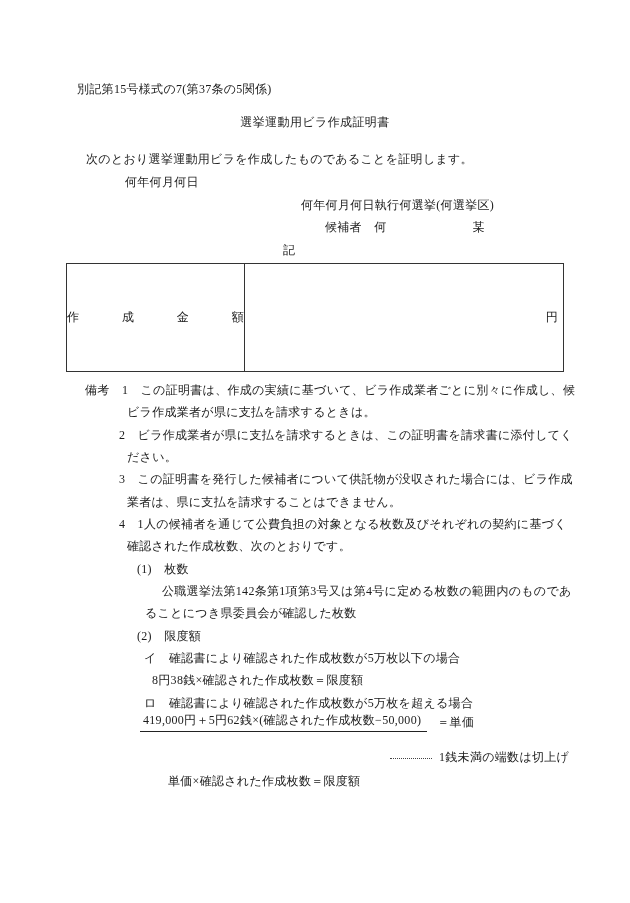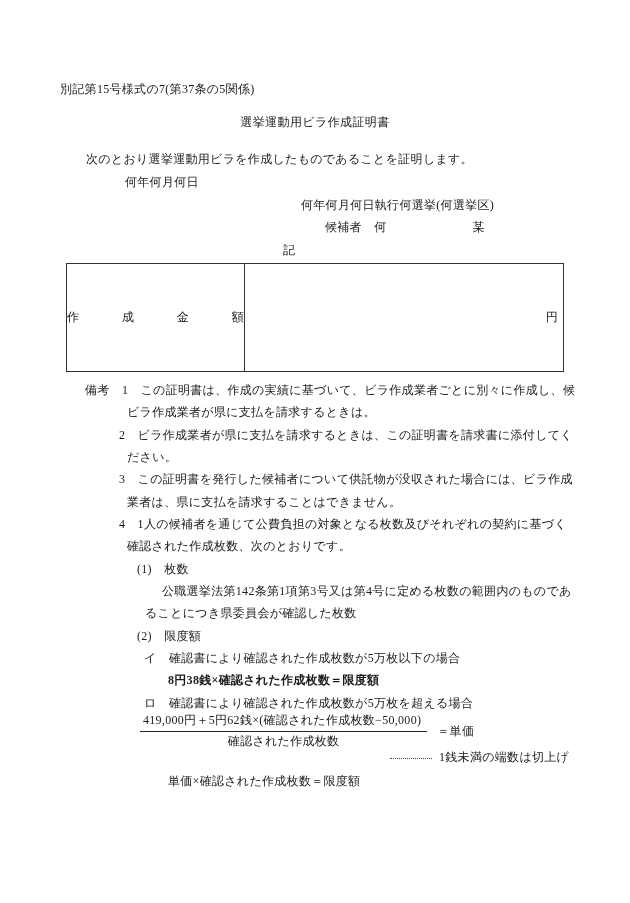--- a/index.html
+++ b/index.html
@@ -3,21 +3,21 @@
 <meta charset="utf-8">
 <style>
   html,body{margin:0;padding:0;background:#ffffff;}
   body{
     width:630px;height:903px;position:relative;overflow:hidden;
     font-family:"Liberation Serif","DejaVu Serif",serif;
     font-size:12px;letter-spacing:0.3px;color:#1b1b1b;
   }
   .abs{position:absolute;white-space:pre;}
   
-  #form-ref{left:60px;top:81px;}
+  #form-ref{left:77px;top:81px;}
   #doc-title{left:0;top:114px;width:630px;text-align:center;letter-spacing:0.4px;white-space:pre;position:absolute;}
   #intro{left:86px;top:151px;}
   #date-line{left:125px;top:174px;}
   #election-line{left:301px;top:197px;}
   #candidate-line{left:325px;top:219px;}
   #section-marker{left:283px;top:242px;}
   
   #vendor-table{
     position:absolute;left:66px;top:263px;width:498px;height:109px;
     border-collapse:collapse;table-layout:fixed;
@@ -69,28 +69,27 @@
     <div class="rline" style="top: 450px; left: 127px;">ださい。</div>
     <div class="rline" style="top: 472px; left: 119px;">3　この証明書を発行した候補者について供託物が没収された場合には、ビラ作成</div>
     <div class="rline" style="top: 495px; left: 127px;">業者は、県に支払を請求することはできません。</div>
     <div class="rline" style="top: 517px; left: 119px;">4　1人の候補者を通じて公費負担の対象となる枚数及びそれぞれの契約に基づく</div>
     <div class="rline" style="top: 539px; left: 127px;">確認された作成枚数、次のとおりです。</div>
     <div class="rline" style="top: 562px; left: 137px;">(1)　枚数</div>
     <div class="rline" style="top: 584px; left: 162px;">公職選挙法第142条第1項第3号又は第4号に定める枚数の範囲内のものであ</div>
     <div class="rline" style="top: 606px; left: 145px;">ることにつき県委員会が確認した枚数</div>
     <div class="rline" style="top: 629px; left: 137px;">(2)　限度額</div>
     <div class="rline" style="top: 651px; left: 144px;">イ　確認書により確認された作成枚数が5万枚以下の場合</div>
-    <div class="rline" style="top: 673px; left: 168px; font-weight: bold;">8円38銭×確認された作成枚数＝限度額</div>
+    <div class="rline" style="top: 673px; left: 152px;">8円38銭×確認された作成枚数＝限度額</div>
     <div class="rline" style="top: 696px; left: 144px;">ロ　確認書により確認された作成枚数が5万枚を超える場合</div>
   </div>
 
 <div id="formula">
   <div class="frac">
     <div class="num">419,000円＋5円62銭×(確認された作成枚数−50,000)</div>
-    <div class="den">確認された作成枚数</div>
   </div>
   <div class="eq">＝単価</div>
 </div>
 
 <div id="rounding-note">
   <span class="dotrule"></span>
   <span>1銭未満の端数は切上げ</span>
 </div>
 
 <div id="limit-line">単価×確認された作成枚数＝限度額</div>

